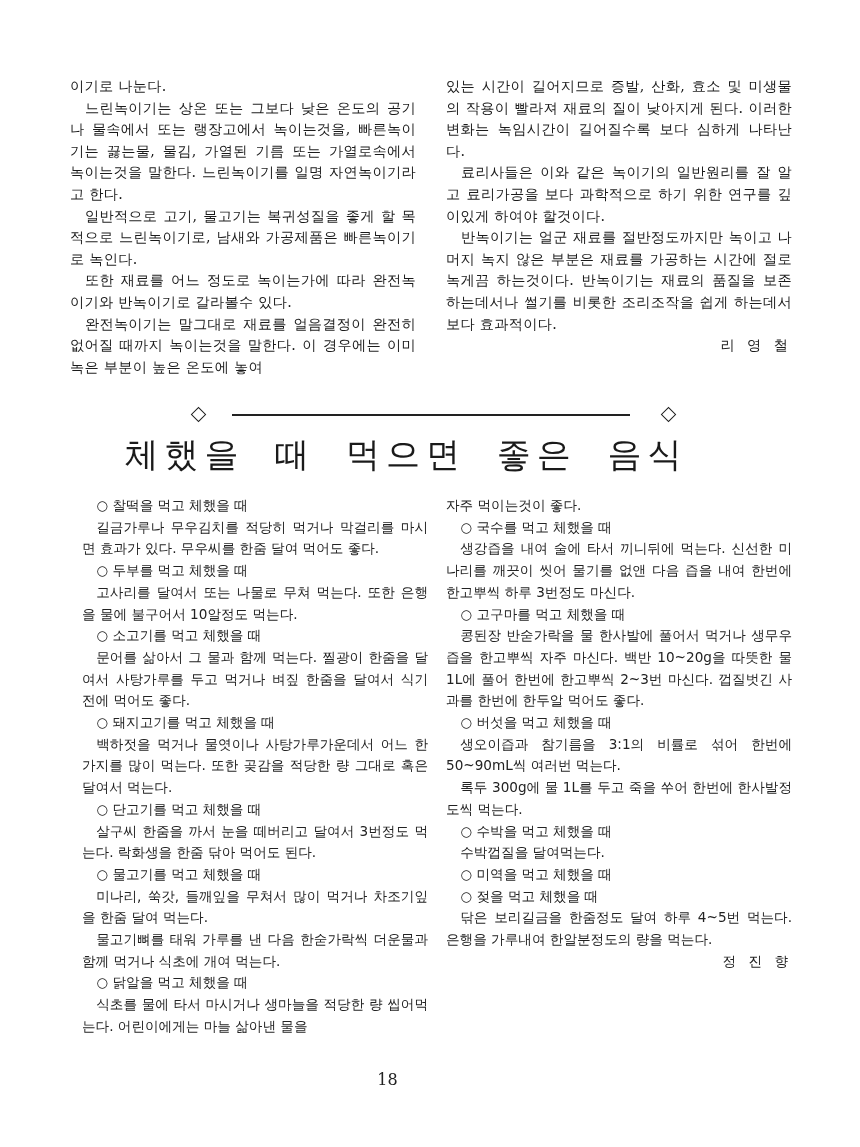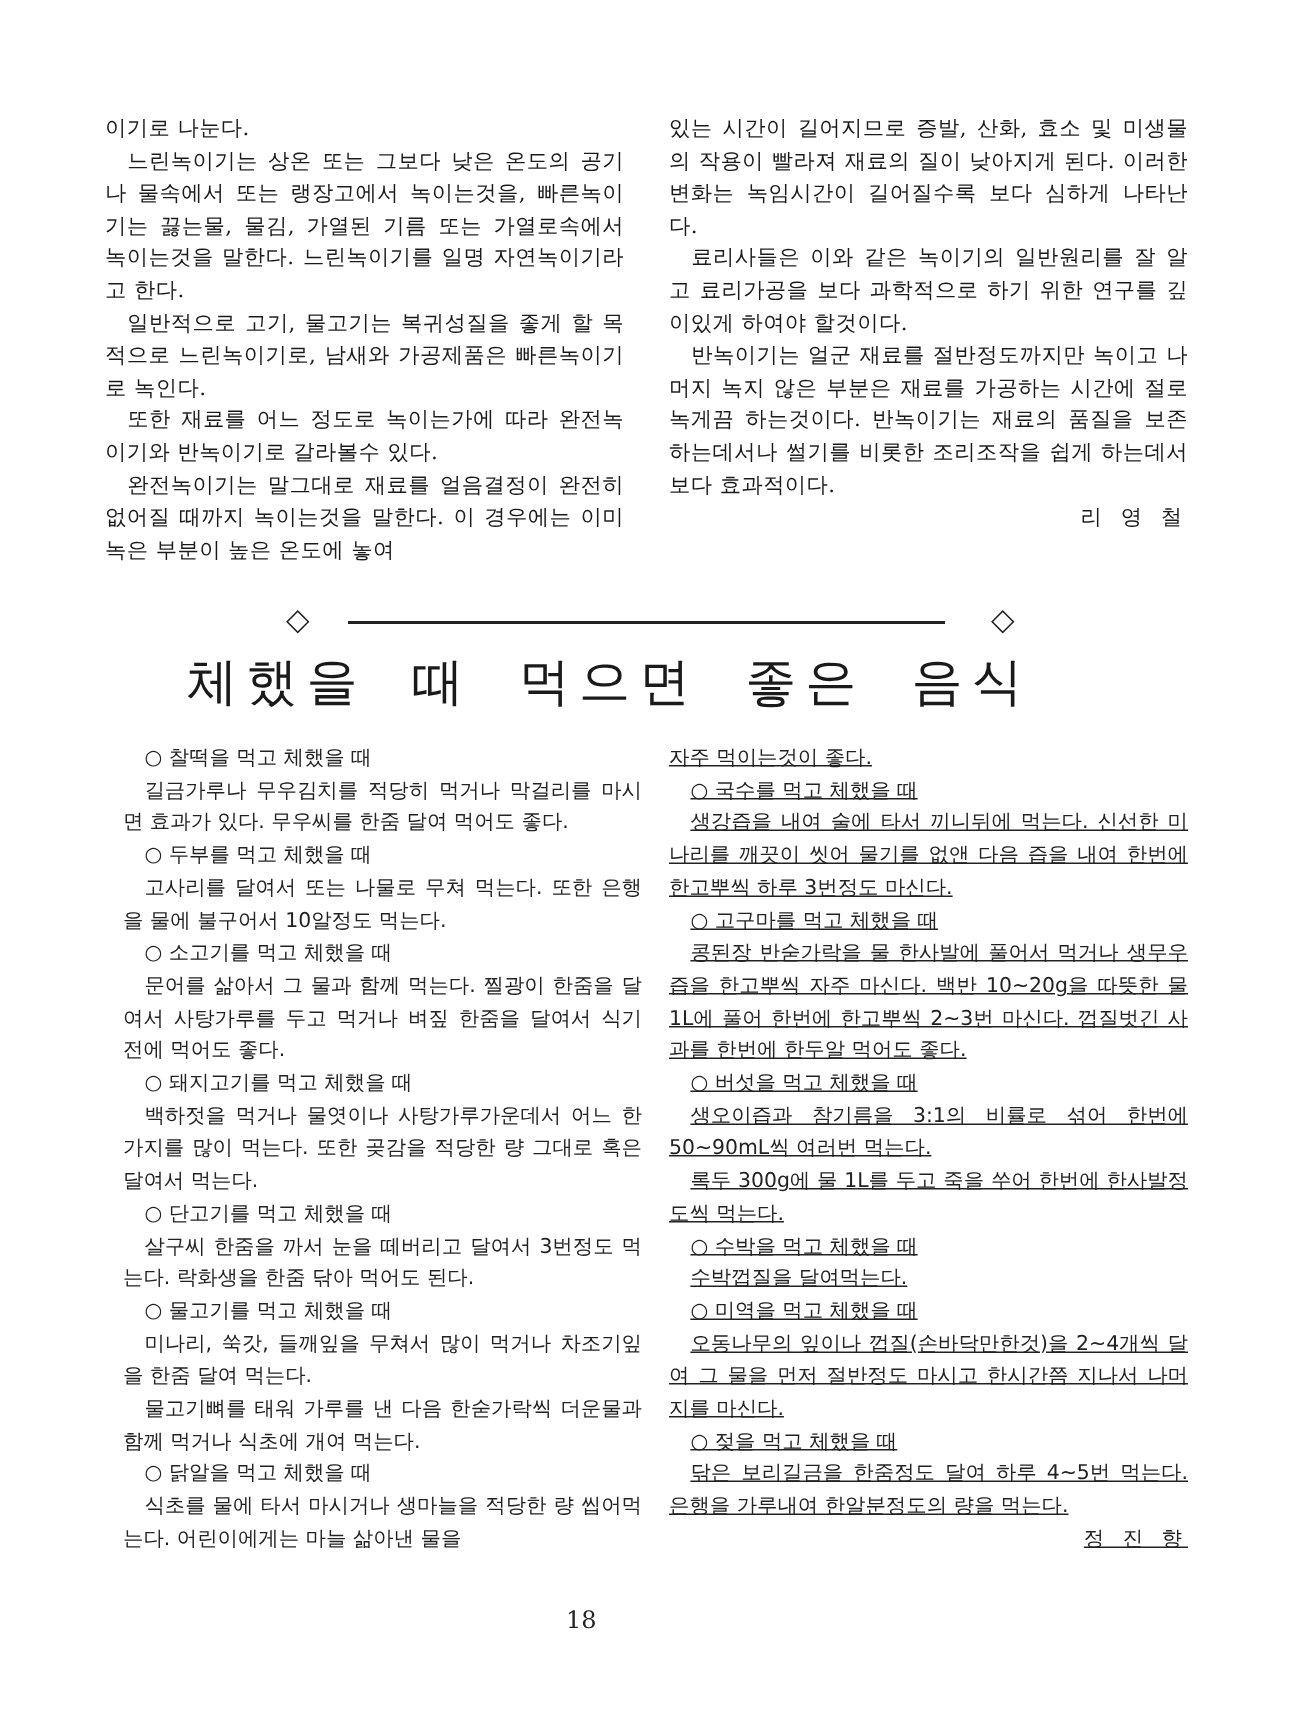--- a/index.html
+++ b/index.html
@@ -3,21 +3,21 @@
 <meta charset="utf-8">
 <style>
   html, body { margin:0; padding:0; background:#ffffff; }
   body { width:860px; height:1147px; position:relative; overflow:hidden; color:#1a1a1a; }
   .col { position:absolute; width:346px; font-family:"DejaVu Serif", serif; font-size:14.2px; line-height:21.6px; letter-spacing:0.3px; }
   .col p { margin:0; text-align:justify; }
   .top-left { left:70px; top:76px; }
   .top-right { left:446px; top:76px; }
   .bot { font-family:"DejaVu Sans", sans-serif; font-size:13.6px; line-height:21.7px; letter-spacing:0px; color:#222; }
   .bot-left { left:70px; top:495px;margin-left:12px; }
-  .bot-right { left:446px; top:495px;text-decoration:underline; }
+  .bot-right { left:446px; top:495px; }
   .indent { text-indent:1.05em; }
   .head { padding-left:1.05em; }
   .author { text-align:right !important; letter-spacing:4px; }
   .divider { position:absolute; top:404px; left:0; width:860px; height:22px; }
   .diamond { position:absolute; top:5px; width:9px; height:9px; border:1.3px solid #222; transform:rotate(45deg); }
   .rule { position:absolute; left:232px; top:10px; width:398px; height:2px; background:#222; }
   .title { position:absolute; top:432px; left:0; width:812px; text-align:center; font-family:"DejaVu Sans", sans-serif; font-size:34px; font-weight:300; letter-spacing:6px; color:#1a1a1a; word-spacing:14px; }
   .pagenum { position:absolute; top:1070px; left:0; width:775px; text-align:center; font-family:"DejaVu Serif", serif; font-size:16px; color:#222; }
 </style>
 </head>
@@ -69,19 +69,18 @@
   <p class="head">○ 국수를 먹고 체했을 때</p>
   <p class="indent">생강즙을 내여 술에 타서 끼니뒤에 먹는다. 신선한 미나리를 깨끗이 씻어 물기를 없앤 다음 즙을 내여 한번에 한고뿌씩 하루 3번정도 마신다.</p>
   <p class="head">○ 고구마를 먹고 체했을 때</p>
   <p class="indent">콩된장 반숟가락을 물 한사발에 풀어서 먹거나 생무우즙을 한고뿌씩 자주 마신다. 백반 10~20g을 따뜻한 물 1L에 풀어 한번에 한고뿌씩 2~3번 마신다. 껍질벗긴 사과를 한번에 한두알 먹어도 좋다.</p>
   <p class="head">○ 버섯을 먹고 체했을 때</p>
   <p class="indent">생오이즙과 참기름을 3:1의 비률로 섞어 한번에 50~90mL씩 여러번 먹는다.</p>
   <p class="indent">록두 300g에 물 1L를 두고 죽을 쑤어 한번에 한사발정도씩 먹는다.</p>
   <p class="head">○ 수박을 먹고 체했을 때</p>
   <p class="indent">수박껍질을 달여먹는다.</p>
   <p class="head">○ 미역을 먹고 체했을 때</p>
-  <p class="indent">오동나무의 잎이나 껍질(손바닥만한것)을 2~4개씩 달여 그 물을 먼저 절반정도 마시고 한시간쯤 지나서 나머지를 마신다.</p>
   <p class="head">○ 젖을 먹고 체했을 때</p>
   <p class="indent">닦은 보리길금을 한줌정도 달여 하루 4~5번 먹는다. 은행을 가루내여 한알분정도의 량을 먹는다.</p>
   <p class="author">정 진 향</p>
 </div>
 
 <div class="pagenum">18</div>
 
 </body></html>

